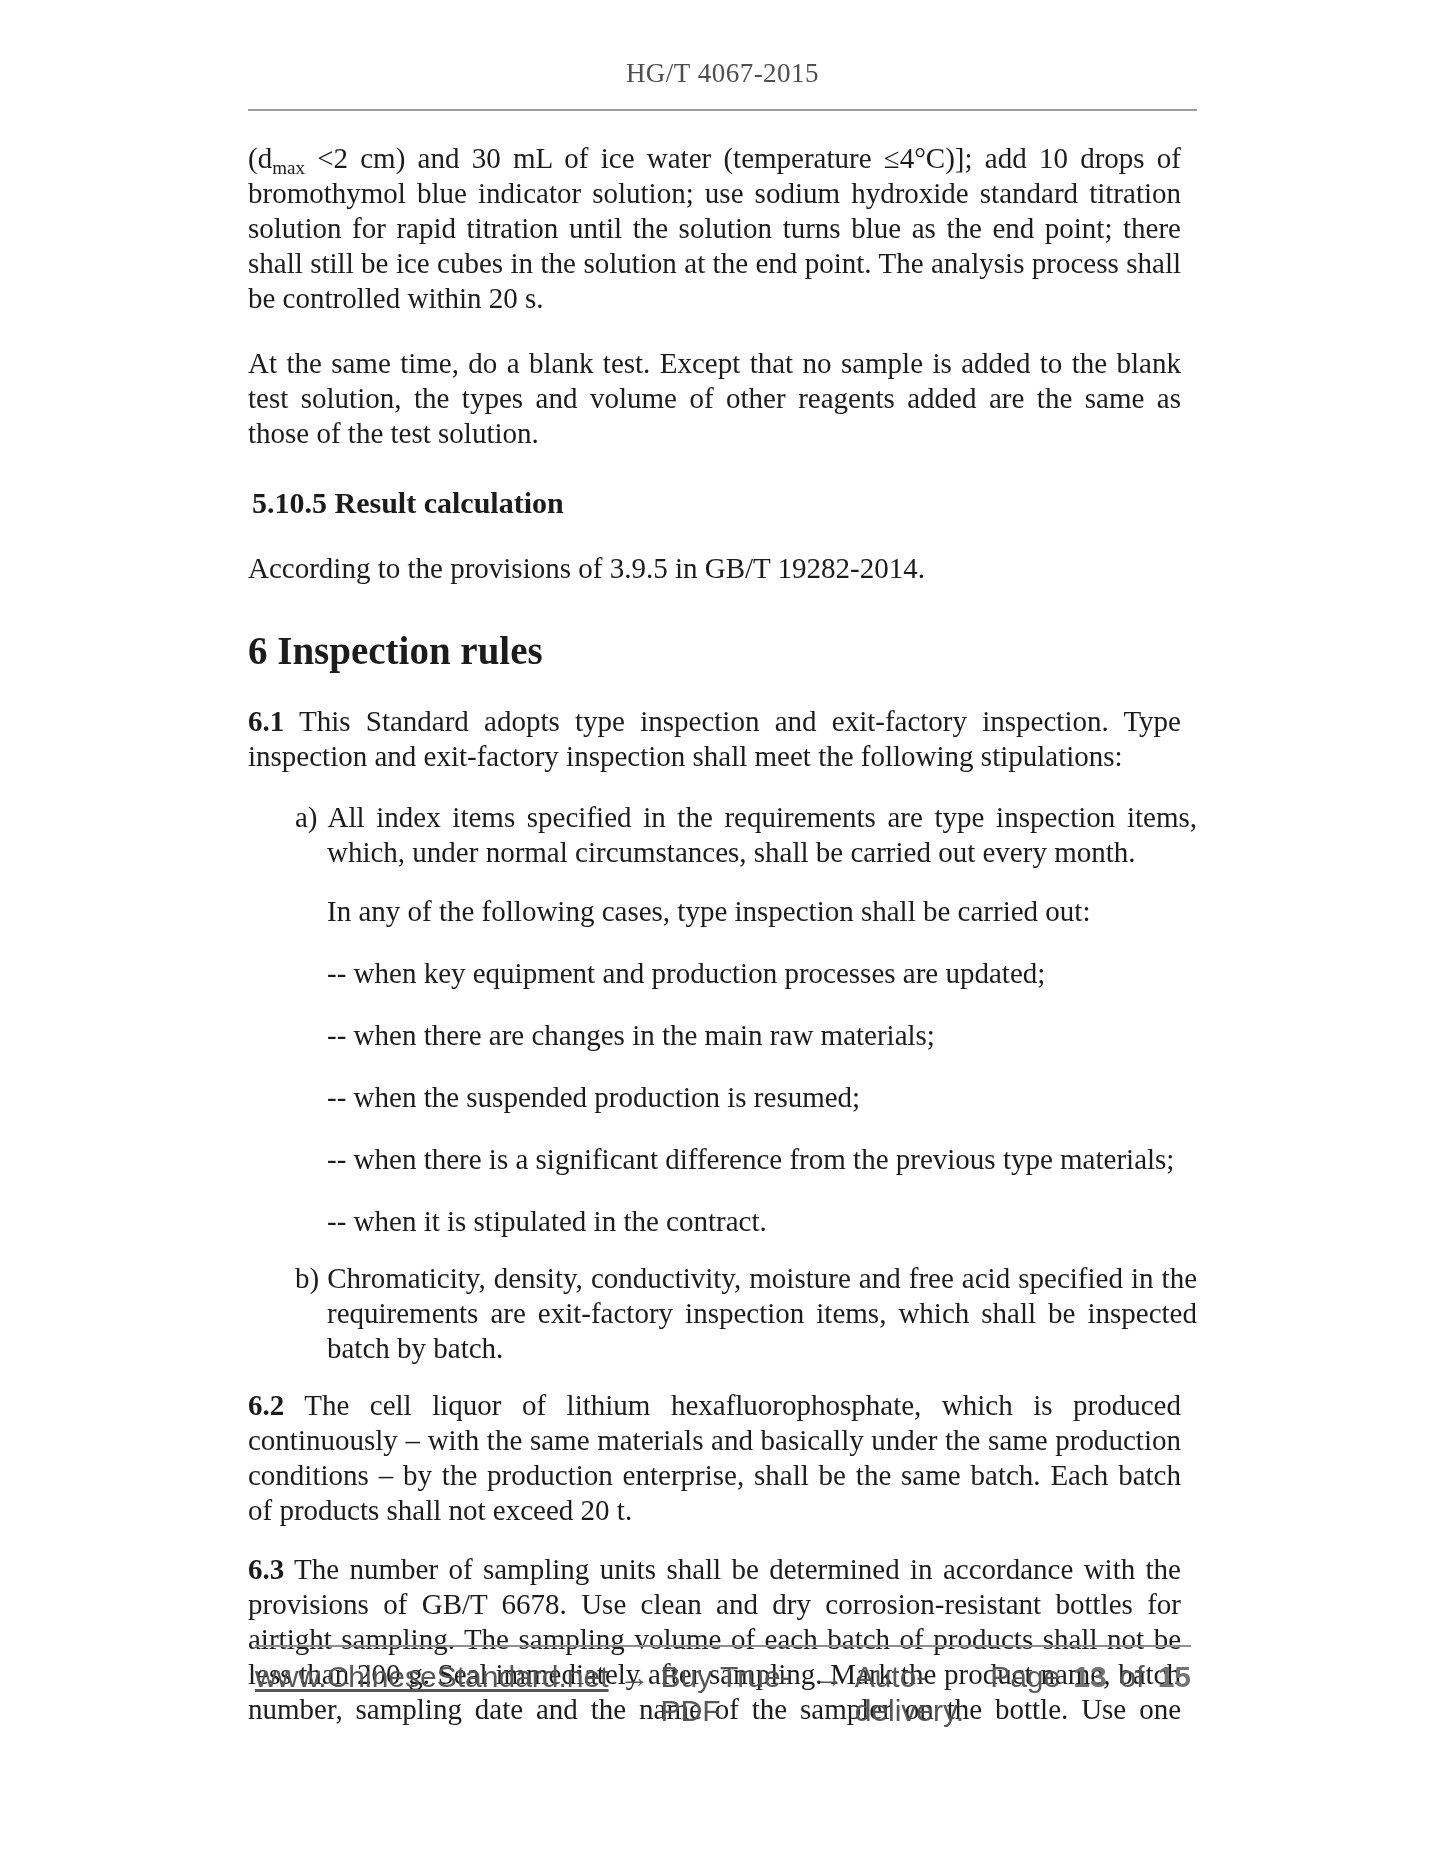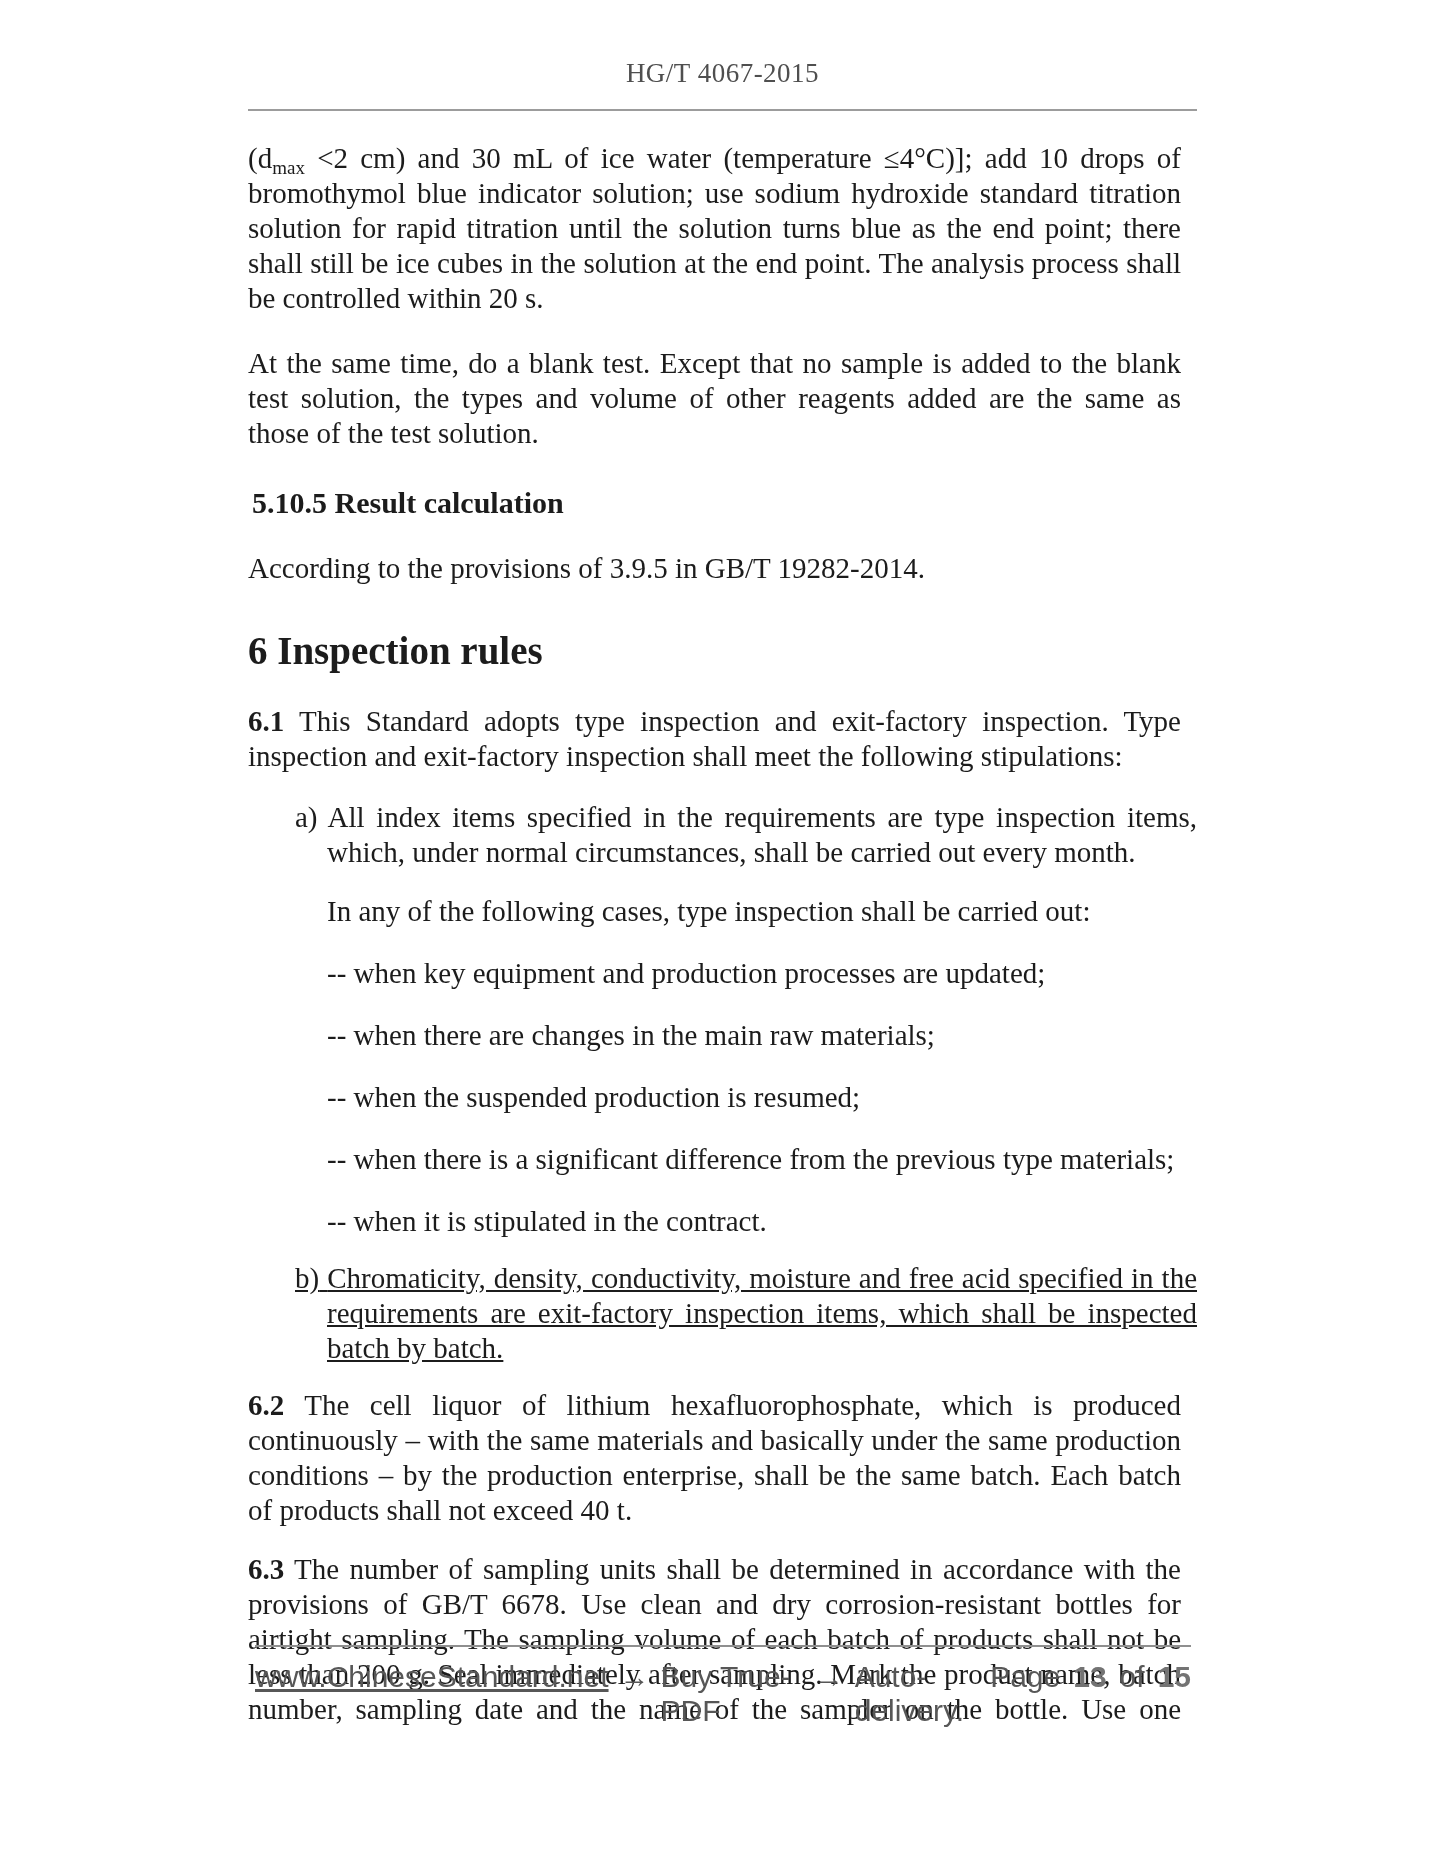--- a/index.html
+++ b/index.html
@@ -47,21 +47,21 @@
     margin: 42px 0 0 0;
     font-size: 39px;
     line-height: 46px;
     font-weight: bold;
   }
   .list-item {
     margin: 26px 0 0 0;
     padding-left: 79px;
     text-indent: -32px;
   }
-  .list-item-b { margin-top: 22px; text-decoration: underline; }
+  .list-item-b { margin-top: 22px; }
   .inner-p {
     margin: 27px 0 0 0;
     padding-left: 79px;
   }
   .inner-first { margin-top: 24px; }
   .p-62 { margin-top: 22px; }
   .p-63 { margin-top: 24px; }
   .bold-lead { font-weight: bold; }
   sub.sub-s {
     font-size: 19px;
@@ -129,21 +129,21 @@
     <p class="inner-p inner-first">In any of the following cases, type inspection shall be carried out:</p>
 
     <p class="inner-p">-- when key equipment and production processes are updated;</p>
     <p class="inner-p">-- when there are changes in the main raw materials;</p>
     <p class="inner-p">-- when the suspended production is resumed;</p>
     <p class="inner-p">-- when there is a significant difference from the previous type materials;</p>
     <p class="inner-p">-- when it is stipulated in the contract.</p>
 
     <div class="list-item list-item-b justify"><span>b)</span> <span>Chromaticity, density, conductivity, moisture and free acid specified in the requirements are exit-factory inspection items, which shall be inspected batch by batch.</span></div>
 
-    <p class="body-p p-62 justify"><b class="bold-lead">6.2</b><span> The cell liquor of lithium hexafluorophosphate, which is produced continuously – with the same materials and basically under the same production conditions – by the production enterprise, shall be the same batch. Each batch of products shall not exceed 40 t.</span></p>
+    <p class="body-p p-62 justify"><b class="bold-lead">6.2</b><span> The cell liquor of lithium hexafluorophosphate, which is produced continuously – with the same materials and basically under the same production conditions – by the production enterprise, shall be the same batch. Each batch of products shall not exceed 20 t.</span></p>
 
     <p class="body-p p-63 justify"><b class="bold-lead">6.3</b><span> The number of sampling units shall be determined in accordance with the provisions of GB/T 6678. Use clean and dry corrosion-resistant bottles for airtight sampling. The sampling volume of each batch of products shall not be less than 200 g. Seal immediately after sampling. Mark the product name, batch number, sampling date and the name of the sampler on the bottle. Use one bottle for inspection; seal the other bottle</span></p>
 
   </div>
 
   <div class="doc-footer">
     <div class="footer-left">
       <span class="site-link">www.ChineseStandard.net</span>
       <span class="arrow">→</span>
       <span>Buy True-PDF</span>

